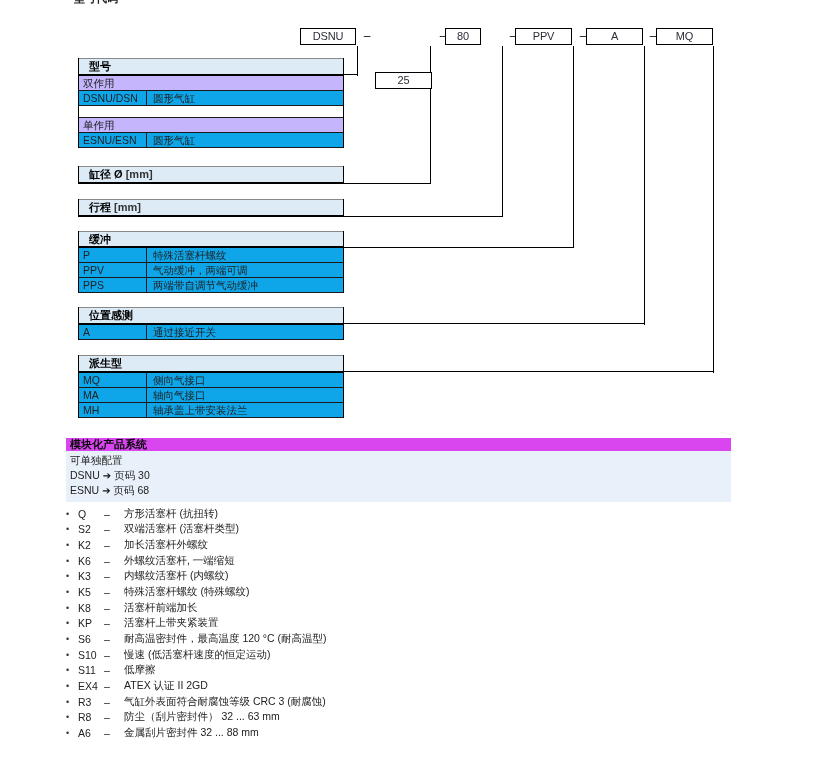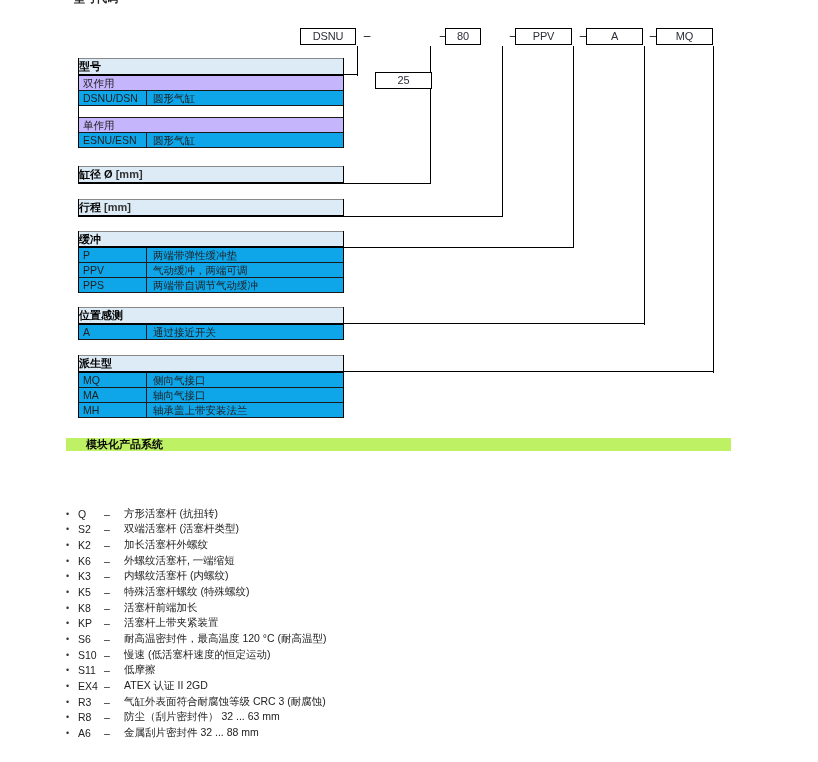--- a/index.html
+++ b/index.html
@@ -26,33 +26,33 @@
     position:absolute;top:28px;height:17px;width:14px;text-align:center;
     line-height:16px;font-size:12px;color:#111;
   }
   
   .tbl{position:absolute;left:78px;width:266px;box-sizing:border-box;
        border-left:1.5px solid #000;border-right:1px solid #000;background:#fff;}
   .tbl-h{
     box-sizing:border-box;height:17.5px;
     border-top:1px solid #8a8a8a;border-bottom:2.5px solid #000;
     background:#dcebf6;font-size:11px;font-weight:bold;color:#000;
-    line-height:14px;padding-left:0;white-space:nowrap;
+    line-height:14px;padding-left:10px;white-space:nowrap;
   }
   .tbl-h .u{font-weight:bold;color:#333;}
   .row{box-sizing:border-box;height:15px;border-bottom:1px solid #1a1a1a;
        display:flex;font-size:10.5px;line-height:14px;background:#0ea5e9;}
   .row.sub{background:#c4b5fd;padding-left:4px;display:block;color:#222;}
   .row.empty{height:12.5px;background:#fff;}
   .c1{box-sizing:border-box;width:68px;border-right:1px solid #1a1a1a;padding-left:4px;}
   .c2{padding-left:6px;flex:1;}
   
   .section{position:absolute;left:66px;top:438px;width:665px;}
-  .section-bar{height:13px;background:#bef264;font-size:11px;font-weight:bold;
-               line-height:13px;padding-left:20px;color:#0a0a0a;}
+  .section-bar{height:13px;background:#d946ef;font-size:11px;font-weight:bold;
+               line-height:13px;padding-left:4px;color:#0a0a0a;}
   .section-body{height:51px;background:#e8f1f9;padding:2px 0 0 4px;box-sizing:border-box;}
   .s-line{height:15px;line-height:15px;font-size:10.5px;color:#222;}
   .s-line .arrow{font-size:10px;margin:0 3px;color:#111;}
   
   .opts{position:absolute;left:66px;top:506px;width:620px;}
   .opt{height:15.65px;display:flex;align-items:center;font-size:10.5px;color:#222;}
   .opt .dot{width:12px;font-size:9px;color:#333;}
   .opt .oc{width:26px;}
   .opt .od{width:20px;}
 </style>
@@ -116,21 +116,21 @@
     <div class="tbl-h">
       <span>行程</span>
       <span class="u">[mm]</span>
     </div>
   </div>
 
   <div class="tbl" style="top:230.5px;">
     <div class="tbl-h"><span>缓冲</span></div>
     <div class="row">
       <div class="c1">P</div>
-      <div class="c2">两端带弹性缓冲垫</div>
+      <div class="c2">特殊活塞杆螺纹</div>
     </div>
     <div class="row">
       <div class="c1">PPV</div>
       <div class="c2">气动缓冲，两端可调</div>
     </div>
     <div class="row">
       <div class="c1">PPS</div>
       <div class="c2">两端带自调节气动缓冲</div>
     </div>
   </div>
@@ -154,20 +154,29 @@
       <div class="c2">轴向气接口</div>
     </div>
     <div class="row">
       <div class="c1">MH</div>
       <div class="c2">轴承盖上带安装法兰</div>
     </div>
   </div>
 
   <div class="section">
     <div class="section-bar">模块化产品系统</div>
+    <div class="section-body">
+      <div class="s-line">可单独配置</div>
+      <div class="s-line">
+        <span>DSNU</span><span class="arrow">➔</span><span>页码 30</span>
+      </div>
+      <div class="s-line">
+        <span>ESNU</span><span class="arrow">➔</span><span>页码 68</span>
+      </div>
+    </div>
   </div>
 
   <div class="opts">
     <div class="opt">
         <span class="dot">•</span>
         <span class="oc">Q</span>
         <span class="od">–</span>
         <span class="ot">方形活塞杆 (抗扭转)</span>
       </div>
     <div class="opt">

